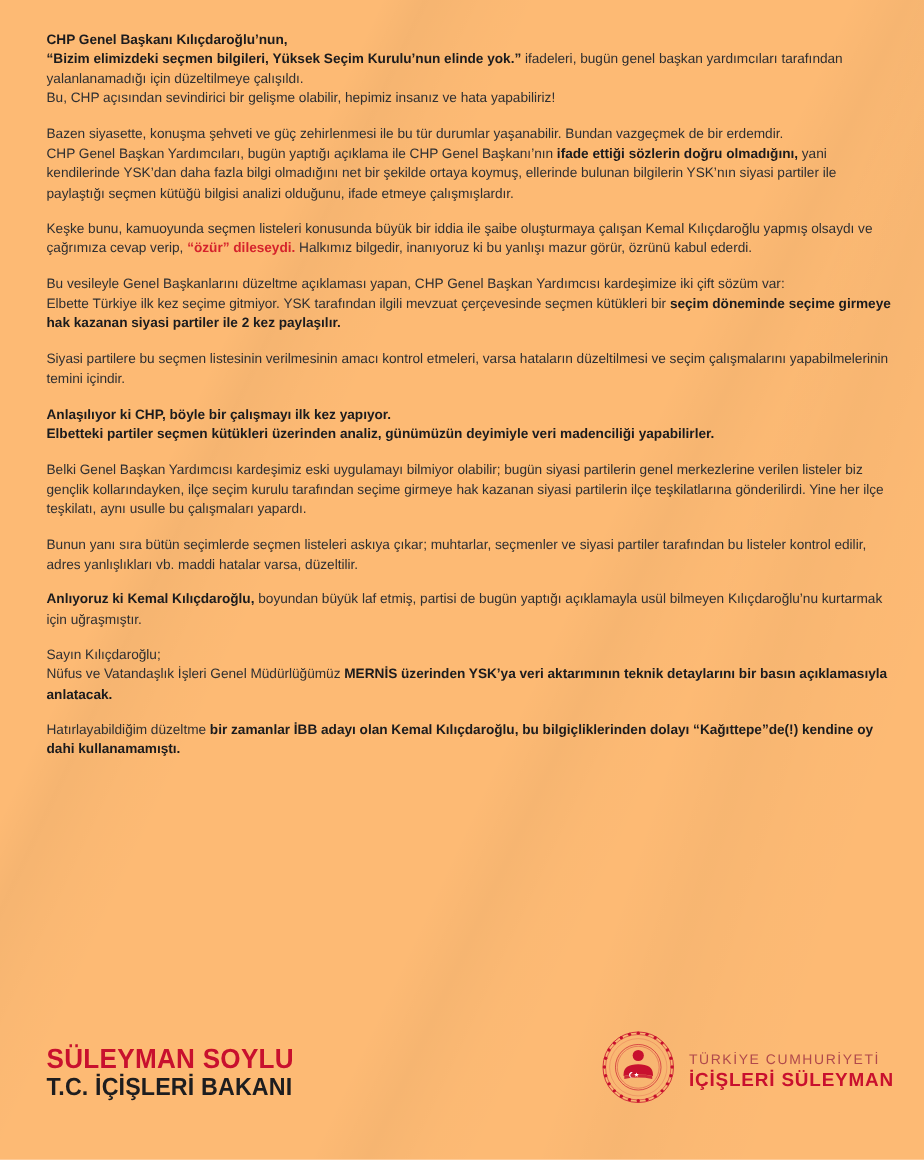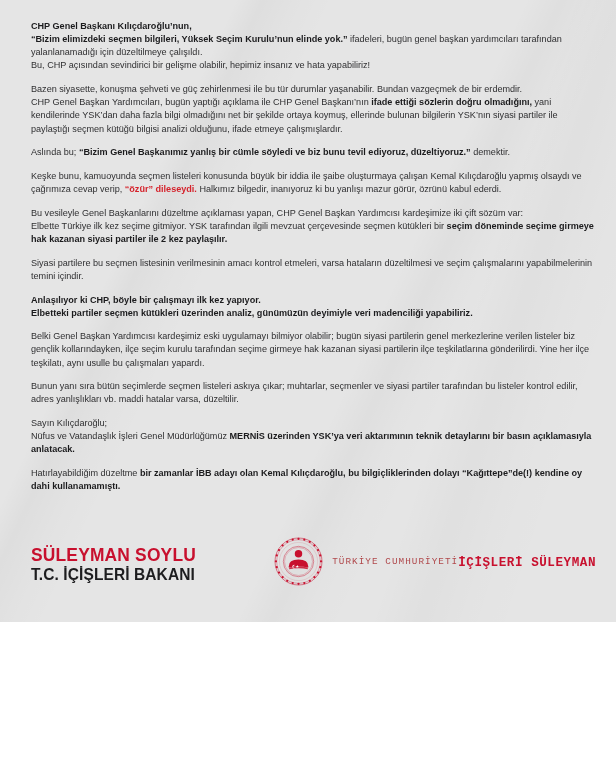--- a/index.html
+++ b/index.html
@@ -11,22 +11,22 @@
     width: 616px;
     height: 773px;
     background: #ffffff;
     font-family: "Liberation Sans", "DejaVu Sans", sans-serif;
     overflow: hidden;
   }
 
   #page {
     position: relative;
     width: 616px;
-    height: 622px;
-    background: #e5e5e5;
+    height: 773px;
+    background: #fdba74;
     box-sizing: border-box;
     overflow: hidden;
   }
 
   
   #page::before {
     content: "";
     position: absolute;
     inset: 0;
     pointer-events: none;
@@ -122,24 +122,23 @@
     align-items: center;
     gap: 9px;
   }
   #seal {
     width: 49px;
     height: 49px;
     flex: 0 0 auto;
   }
   #brand-text {
     display: flex;
-    flex-direction: row;
+    flex-direction: column;
     justify-content: flex-start;
     line-height: 1;
-    font-family: Liberation Mono, monospace;
   }
   #brand-line1 {
     font-size: 9.3px;
     letter-spacing: 1.05px;
     color: #b0494c;
     font-weight: normal;
     white-space: nowrap;
     margin-bottom: 3px;
   }
   #brand-line2 {
@@ -152,27 +151,27 @@
 </style>
 </head>
 <body>
 
 <div id="page">
 
   <div id="content">
 
   <div class="para" id="p1"><span class="b">CHP Genel Başkanı Kılıçdaroğlu’nun,</span><br><span class="b">“Bizim elimizdeki seçmen bilgileri, Yüksek Seçim Kurulu’nun elinde yok.”</span><span> ifadeleri, bugün genel başkan yardımcıları tarafından yalanlanamadığı için düzeltilmeye çalışıldı.</span><br><span>Bu, CHP açısından sevindirici bir gelişme olabilir, hepimiz insanız ve hata yapabiliriz!</span></div>
       <div class="para" id="p2"><span>Bazen siyasette, konuşma şehveti ve güç zehirlenmesi ile bu tür durumlar yaşanabilir. Bundan vazgeçmek de bir erdemdir.</span><br><span>CHP Genel Başkan Yardımcıları, bugün yaptığı açıklama ile CHP Genel Başkanı’nın </span><span class="b">ifade ettiği sözlerin doğru olmadığını,</span><span> yani kendilerinde YSK’dan daha fazla bilgi olmadığını net bir şekilde ortaya koymuş, ellerinde bulunan bilgilerin YSK’nın siyasi partiler ile paylaştığı seçmen kütüğü bilgisi analizi olduğunu, ifade etmeye çalışmışlardır.</span></div>
-      <div class="para" id="p3"><span>Aslında bu; </span><span class="b">“Bizim Genel Başkanımız yanlış bir cümle söyledi ve biz bunu tevil ediyoruz, düzeltiyoruz.”</span><span> demektir.</span></div>
       <div class="para" id="p4"><span>Keşke bunu, kamuoyunda seçmen listeleri konusunda büyük bir iddia ile şaibe oluşturmaya çalışan Kemal Kılıçdaroğlu yapmış olsaydı ve çağrımıza cevap verip, </span><span class="red">“özür” dileseydi.</span><span> Halkımız bilgedir, inanıyoruz ki bu yanlışı mazur görür, özrünü kabul ederdi.</span></div>
       <div class="para" id="p5"><span>Bu vesileyle Genel Başkanlarını düzeltme açıklaması yapan, CHP Genel Başkan Yardımcısı kardeşimize iki çift sözüm var:</span><br><span>Elbette Türkiye ilk kez seçime gitmiyor. YSK tarafından ilgili mevzuat çerçevesinde seçmen kütükleri bir </span><span class="b">seçim döneminde seçime girmeye hak kazanan siyasi partiler ile 2 kez paylaşılır.</span></div>
       <div class="para" id="p6"><span>Siyasi partilere bu seçmen listesinin verilmesinin amacı kontrol etmeleri, varsa hataların düzeltilmesi ve seçim çalışmalarını yapabilmelerinin temini içindir.</span></div>
-      <div class="para" id="p7"><span class="b">Anlaşılıyor ki CHP, böyle bir çalışmayı ilk kez yapıyor.</span><br><span class="b">Elbetteki partiler seçmen kütükleri üzerinden analiz, günümüzün deyimiyle veri madenciliği yapabiliriz.</span></div>
+      <div class="para" id="p7"><span class="b">Anlaşılıyor ki CHP, böyle bir çalışmayı ilk kez yapıyor.</span><br><span class="b">Elbetteki partiler seçmen kütükleri üzerinden analiz, günümüzün deyimiyle veri madenciliği yapabilirler.</span></div>
       <div class="para" id="p8"><span>Belki Genel Başkan Yardımcısı kardeşimiz eski uygulamayı bilmiyor olabilir; bugün siyasi partilerin genel merkezlerine verilen listeler biz gençlik kollarındayken, ilçe seçim kurulu tarafından seçime girmeye hak kazanan siyasi partilerin ilçe teşkilatlarına gönderilirdi. Yine her ilçe teşkilatı, aynı usulle bu çalışmaları yapardı.</span></div>
       <div class="para" id="p9"><span>Bunun yanı sıra bütün seçimlerde seçmen listeleri askıya çıkar; muhtarlar, seçmenler ve siyasi partiler tarafından bu listeler kontrol edilir, adres yanlışlıkları vb. maddi hatalar varsa, düzeltilir.</span></div>
+      <div class="para" id="p10"><span class="b">Anlıyoruz ki Kemal Kılıçdaroğlu,</span><span> boyundan büyük laf etmiş, partisi de bugün yaptığı açıklamayla usül bilmeyen Kılıçdaroğlu’nu kurtarmak için uğraşmıştır.</span></div>
       <div class="para" id="p11"><span>Sayın Kılıçdaroğlu;</span><br><span>Nüfus ve Vatandaşlık İşleri Genel Müdürlüğümüz </span><span class="b">MERNİS üzerinden YSK’ya veri aktarımının teknik detaylarını bir basın açıklamasıyla anlatacak.</span><br></div>
       <div class="para" id="p12"><span>Hatırlayabildiğim düzeltme </span><span class="b">bir zamanlar İBB adayı olan Kemal Kılıçdaroğlu, bu bilgiçliklerinden dolayı “Kağıttepe”de(!) kendine oy dahi kullanamamıştı.</span></div>
     </div>
 
   <div id="footer">
 
     <div id="signature">
       <div id="sig-name">SÜLEYMAN SOYLU</div>
       <div id="sig-title">T.C. İÇİŞLERİ BAKANI</div>
     </div>

